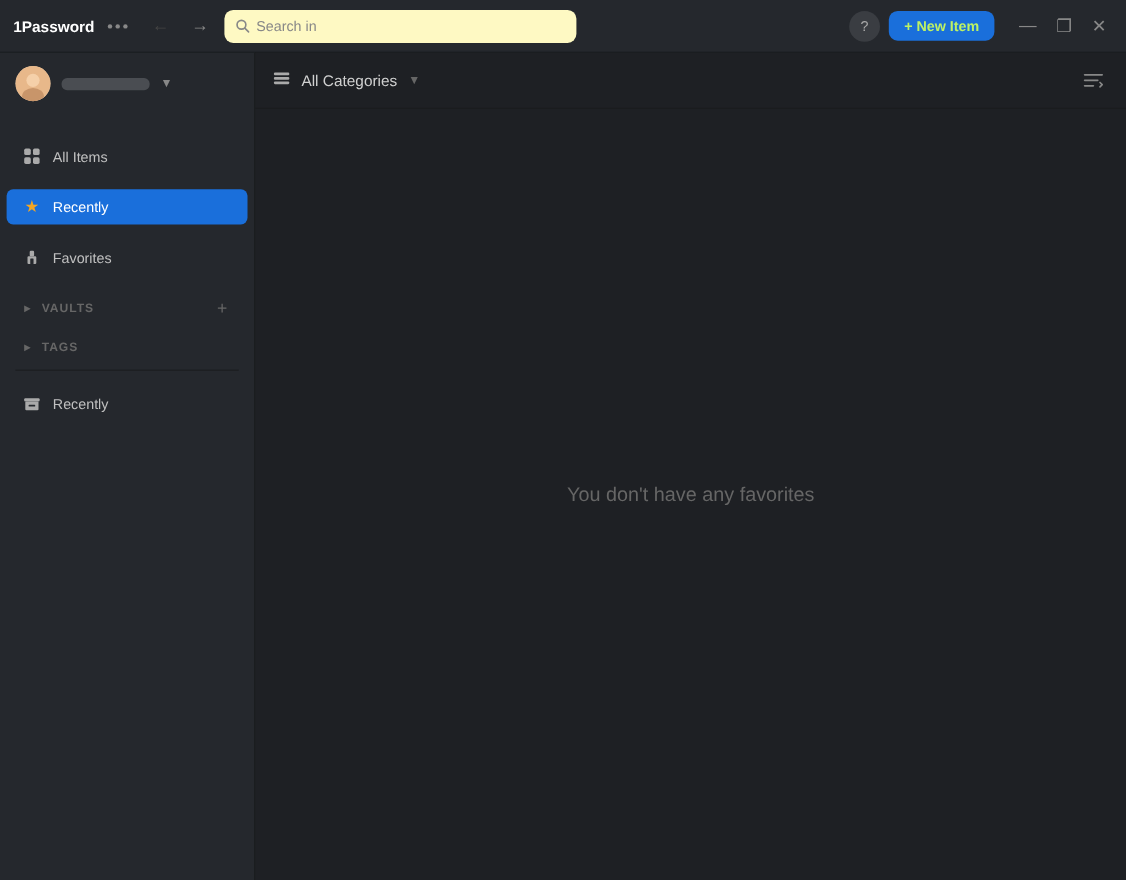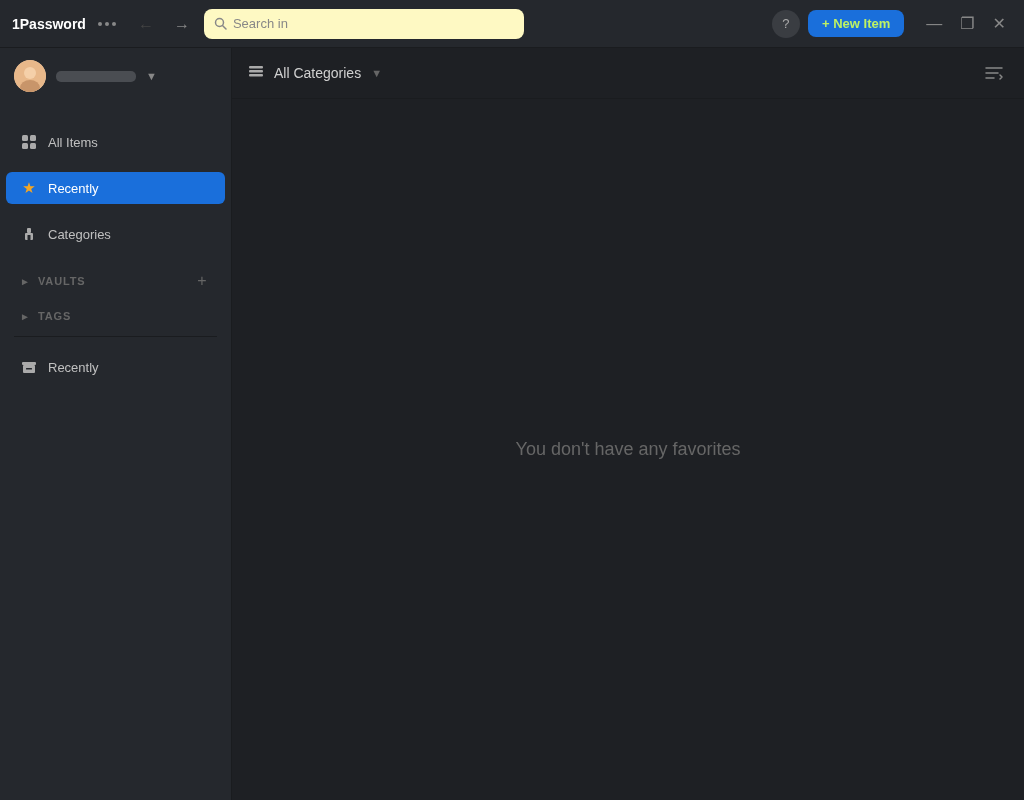--- a/index.html
+++ b/index.html
@@ -339,21 +339,21 @@
       </div>
 
       <div class="sidebar-item">
         <span class="sidebar-icon">
           <svg width="16" height="16" viewBox="0 0 16 16" fill="none">
             <rect x="6" y="2" width="4" height="5" rx="1" fill="#aaa"></rect>
             <rect x="4" y="7" width="8" height="7" rx="1" fill="#aaa"></rect>
             <rect x="6.5" y="9" width="3" height="5" rx="0.5" fill="#25282d"></rect>
           </svg>
         </span>
-        <span>Categories</span>
+        <span>Favorites</span>
       </div>
 
       <div class="section-header">
         <span class="section-chevron">►</span>
         <span class="section-label">VAULTS</span>
         <span class="section-add">+</span>
       </div>
 
       <div class="section-header">
         <span class="section-chevron">►</span>

